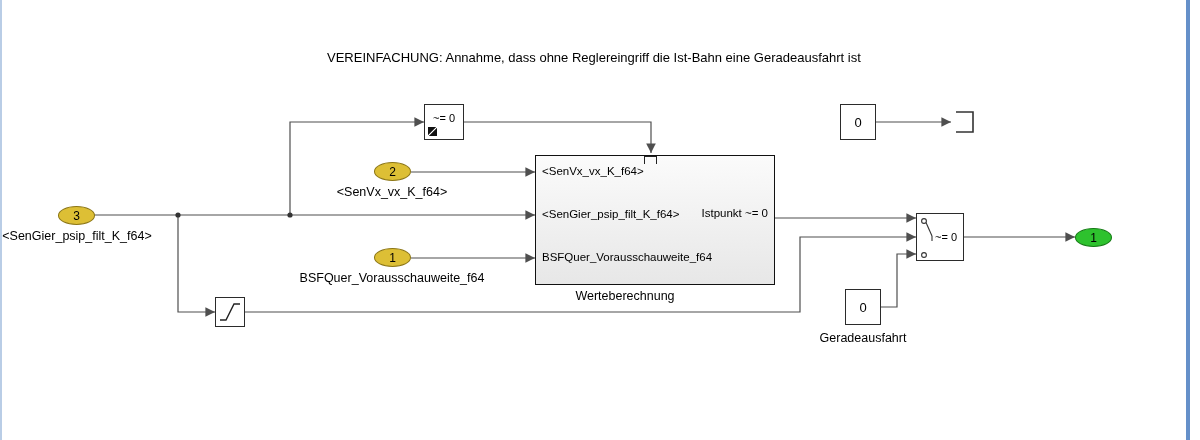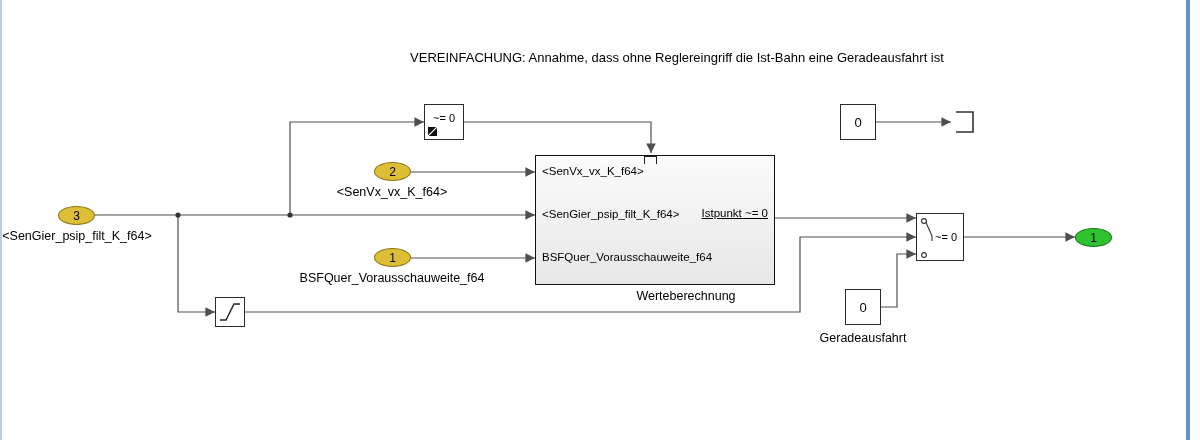--- a/index.html
+++ b/index.html
@@ -1,21 +1,21 @@
 <!DOCTYPE html>
 <html><head>
 <meta charset="utf-8">
 <style>
   html,body{margin:0;padding:0;background:#fff;}
   #canvas{position:relative;width:1200px;height:440px;background:#ffffff;
           font-family:"Liberation Sans",sans-serif;color:#000;overflow:hidden;}
   .edge-left{position:absolute;left:0;top:0;width:2px;height:440px;background:#b9cde6;}
   .edge-right{position:absolute;left:1186px;top:0;width:4px;height:440px;background:#6590c9;}
   svg.wires{position:absolute;left:0;top:0;width:1200px;height:440px;}
-  .annotation{position:absolute;left:327px;top:50px;width:700px;text-align:center;font-size:13px;}
+  .annotation{position:absolute;left:327px;top:50px;width:700px;font-size:13px;}
   .port{position:absolute;width:37px;height:19px;border-radius:50%;display:flex;align-items:center;
         justify-content:center;font-size:12px;box-sizing:border-box;}
   .port-in{background:#ddbf35;border:1px solid #8c7615;}
   .port-out{background:#2ec22e;border:1px solid #147a14;}
   .label{position:absolute;text-align:center;font-size:12.5px;white-space:nowrap;}
   .block{position:absolute;background:#fff;border:1px solid #2b2b2b;box-sizing:border-box;}
   .const{display:flex;align-items:center;justify-content:center;font-size:13px;}
   .subsystem{background:linear-gradient(180deg,#fbfbfb,#e7e7e7);border:1.6px solid #111;}
   .ss-label{position:absolute;font-size:11.5px;white-space:nowrap;}
   .trigger{position:absolute;top:0;width:11px;height:7px;border:1.5px solid #222;border-bottom:none;}
@@ -74,24 +74,24 @@
 
   <div class="block" style="left:424px;top:104px;width:40px;height:36px;">
     <div style="position:absolute;left:0;right:0;top:7px;text-align:center;font-size:11px;">~= 0</div>
     <div class="cmp-icon"></div>
   </div>
 
   <div class="block subsystem" style="left:535px;top:155px;width:240px;height:130px;">
     <span class="ss-label" style="left:6px;top:9px;">&lt;SenVx_vx_K_f64&gt;</span>
     <span class="ss-label" style="left:6px;top:52px;">&lt;SenGier_psip_filt_K_f64&gt;</span>
     <span class="ss-label" style="left:6px;top:95px;">BSFQuer_Vorausschauweite_f64</span>
-    <span class="ss-label" style="right:6px;top:51px;text-decoration:underline;">Istpunkt ~= 0</span>
+    <span class="ss-label" style="right:6px;top:51px;">Istpunkt ~= 0</span>
     <div class="trigger" style="left:108px;"></div>
   </div>
-  <div class="label" style="left:566px;top:289px;width:240px;">Werteberechnung</div>
+  <div class="label" style="left:505px;top:289px;width:240px;">Werteberechnung</div>
 
   <div class="block const" style="left:840px;top:104px;width:36px;height:36px;">
     <span>0</span>
   </div>
 
   <div class="block const" style="left:845px;top:289px;width:36px;height:36px;">
     <span>0</span>
   </div>
   <div class="label" style="left:793px;top:331px;width:140px;">Geradeausfahrt</div>
 

